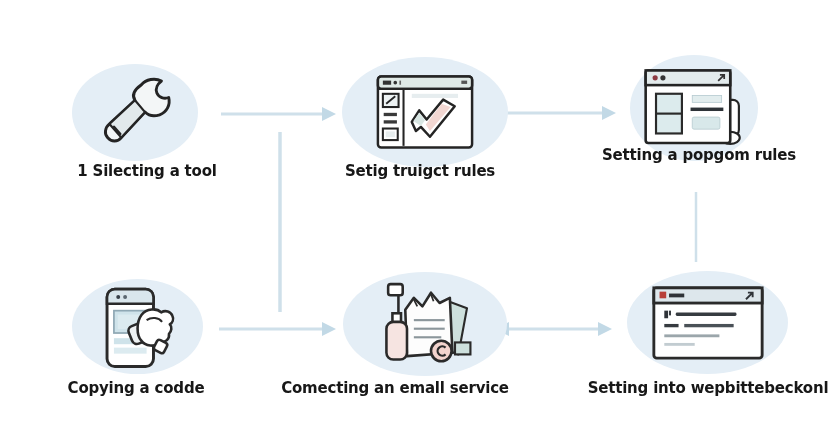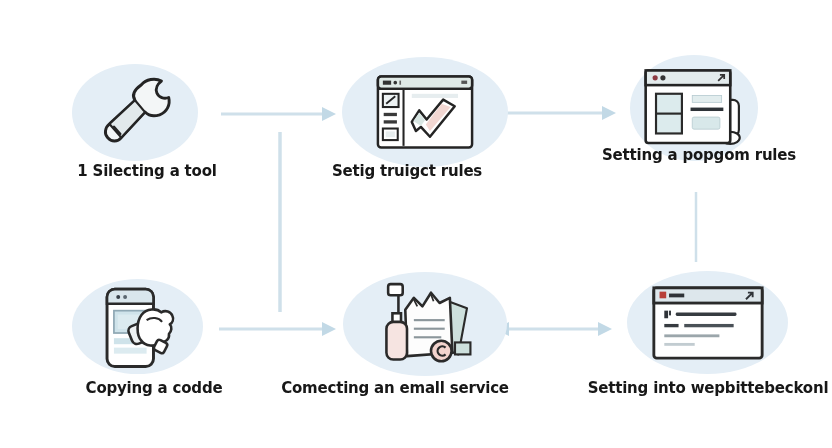--- a/index.html
+++ b/index.html
@@ -62,21 +62,21 @@
       <rect x="10" y="47" width="16" height="4" fill="#3a3a3a"></rect>
       <rect x="10" y="56" width="16" height="4" fill="#3a3a3a"></rect>
       <rect x="9" y="66" width="18" height="14" fill="#ffffff" stroke="#242424" stroke-width="2.5"></rect>
       <rect x="12.5" y="69.5" width="11" height="7" fill="#e7edee"></rect>
       <rect x="44" y="24" width="56" height="5" fill="#e6edef"></rect>
       <polygon points="44,58 53,44 62,55 82,31 96,39 66,76 55,64 49,69" fill="#ffffff" stroke="#242424" stroke-width="3" stroke-linejoin="round"></polygon>
       <polygon points="80,36 91,40 66,69 61,61" fill="#f2d7d2"></polygon>
       <polygon points="46,57 53,47 60,56 55,63" fill="#d8e6e3"></polygon>
     </svg>
   </div>
-  <div class="node-label" style="left:407px;top:162px;">Setig truigct rules</div>
+  <div class="node-label" style="left:420px;top:162px;">Setig truigct rules</div>
 
   <div class="node-ellipse" style="left:630px;top:55px;width:128px;height:106px;">
     <svg width="104" height="82" viewBox="0 0 120 95">
       <rect x="96" y="38" width="16" height="42" rx="7" fill="#ffffff" stroke="#242424" stroke-width="2.5"></rect>
       <ellipse cx="102" cy="82" rx="11" ry="7" fill="#ffffff" stroke="#242424" stroke-width="2.5"></ellipse>
       <rect x="4" y="4" width="98" height="84" rx="3" fill="#ffffff" stroke="#242424" stroke-width="3"></rect>
       <rect x="4" y="4" width="98" height="17" fill="#e3ebec" stroke="#242424" stroke-width="3"></rect>
       <circle cx="15" cy="12.5" r="3" fill="#8d3a42"></circle>
       <circle cx="24" cy="12.5" r="3" fill="#343434"></circle>
       <path d="M88 16 L95 9 M90 9 h5 v5" fill="none" stroke="#343434" stroke-width="2"></path>
@@ -100,21 +100,21 @@
       <rect x="22" y="63" width="38" height="7" fill="#cfe3ea"></rect>
       <rect x="22" y="74" width="38" height="7" fill="#dcebf0"></rect>
       <g transform="translate(40,28)">
         <rect x="0" y="16" width="34" height="22" rx="6" transform="rotate(-22 17 27)" fill="#edf1f2" stroke="#2a2a2a" stroke-width="3"></rect>
         <path d="M14 8 C20 0 32 0 37 5 C42 2 48 4 50 9 C52 13 50 17 47 19 C50 22 49 27 46 30 C47 36 42 40 36 40 C30 46 18 44 14 38 C8 32 8 16 14 8 Z" fill="#ffffff" stroke="#2a2a2a" stroke-width="3" stroke-linejoin="round"></path>
         <path d="M20 14 C26 10 34 11 38 16" fill="none" stroke="#2a2a2a" stroke-width="2.4"></path>
         <rect x="30" y="38" width="13" height="13" rx="3" transform="rotate(28 36 44)" fill="#ffffff" stroke="#2a2a2a" stroke-width="3"></rect>
       </g>
     </svg>
   </div>
-  <div class="node-label" style="left:154px;top:379px;">Copying a codde</div>
+  <div class="node-label" style="left:136px;top:379px;">Copying a codde</div>
 
   <div class="node-ellipse" style="left:343px;top:272px;width:164px;height:104px;">
     <svg width="112" height="90" viewBox="0 0 130 105">
       <line x1="34" y1="14" x2="34" y2="48" stroke="#2a2a2a" stroke-width="3"></line>
       <rect x="22" y="6" width="17" height="13" rx="3" fill="#ffffff" stroke="#2a2a2a" stroke-width="3"></rect>
       <path d="M92 26 L114 34 L104 88 L82 80 Z" fill="#cde0dd" stroke="#2a2a2a" stroke-width="2.5" stroke-linejoin="round"></path>
       <path d="M42 36 L52 22 L62 32 L72 16 L82 28 L94 22 L97 86 L44 90 Z" fill="#fdfdfd" stroke="#2a2a2a" stroke-width="3" stroke-linejoin="round"></path>
       <path d="M52 24 l4 8 M72 18 l3 8" fill="none" stroke="#2a2a2a" stroke-width="2"></path>
       <g stroke="#8b969b" stroke-width="2.5">
         <line x1="52" y1="48" x2="88" y2="48"></line>

